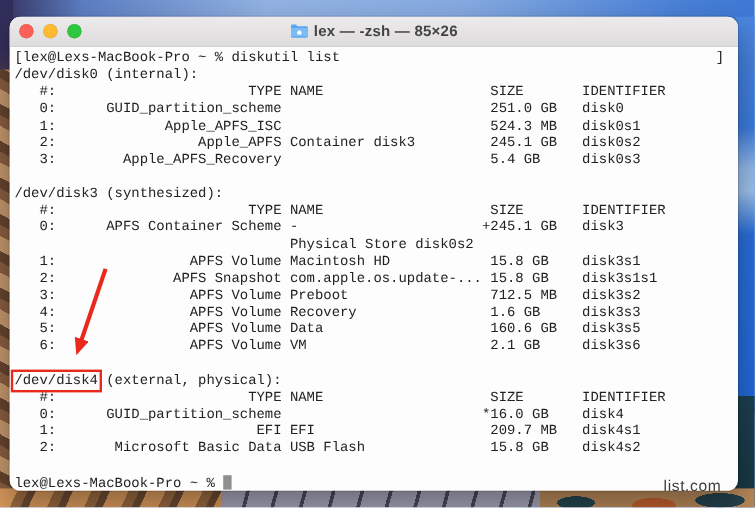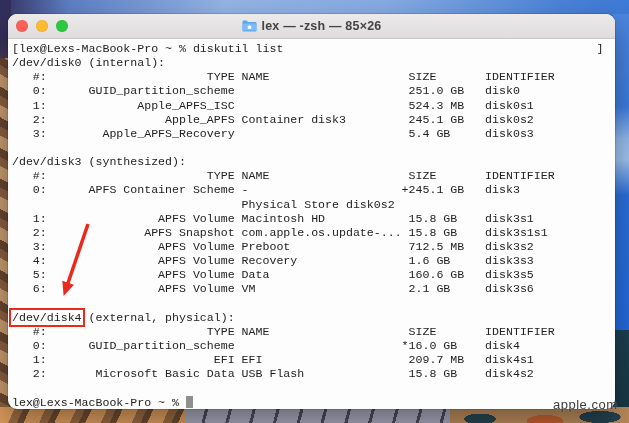--- a/index.html
+++ b/index.html
@@ -81,14 +81,14 @@
 
   <svg class="annotation-arrow" width="629" height="423" viewBox="0 0 629 423">
     <defs>
       <marker id="ah" markerWidth="5" markerHeight="4" refX="1" refY="1.75" orient="auto">
         <path d="M0 0 L4 1.75 L0 3.5 Z" fill="#e8291c"></path>
       </marker>
     </defs>
     <line x1="88" y1="224" x2="67" y2="286" stroke="#e8291c" stroke-width="3.5" marker-end="url(#ah)"></line>
   </svg>
 
-  <div class="watermark">apple.com</div>
+  <div class="watermark">list.com</div>
 </div>
 
 </body></html>

